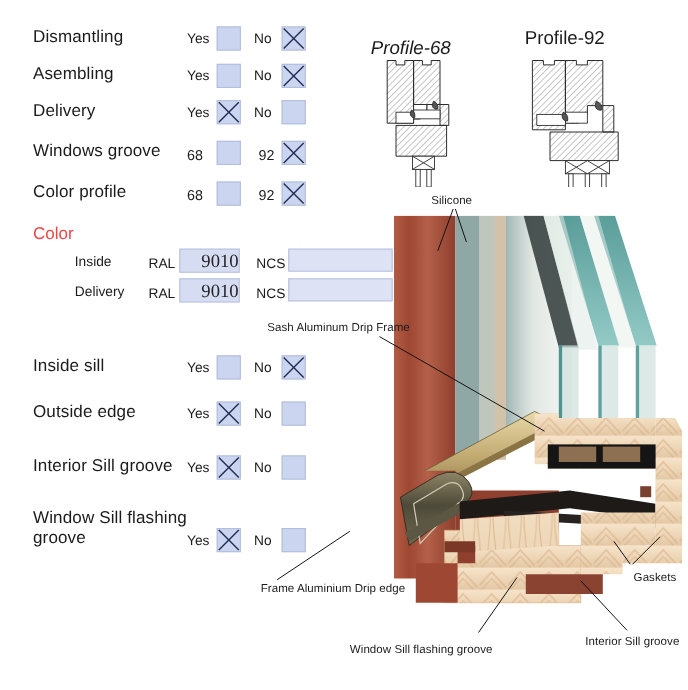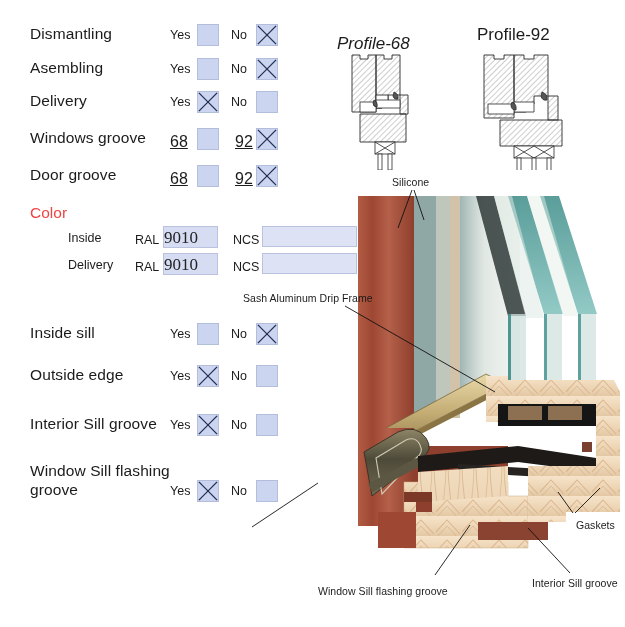--- a/index.html
+++ b/index.html
@@ -21,21 +21,21 @@
     white-space:nowrap;
     letter-spacing:.1px;
   }
   .opt-label.two-line{line-height:19px;}
   .choice-txt{
     position:absolute;
     font-size:12.5px;
     color:#1b1b1b;
     white-space:nowrap;
   }
-  .choice-txt.small{font-size:16px;text-decoration:underline;}
+  .choice-txt.small{font-size:13px;}
   .cbox{
     position:absolute;
     width:22px;height:22px;
     background:#ccd5ef;
     border:1px solid #b3bedd;
     box-sizing:border-box;
   }
   .cbox svg{display:block;width:100%;height:100%;}
   .cbox .xline{stroke:#1f2d55;stroke-width:1.4;fill:none;}
 
@@ -52,21 +52,21 @@
     white-space:nowrap;
   }
   .ral-box{
     position:absolute;
     background:#d6ddf2;
     border:1px solid #b9c3df;
     box-sizing:border-box;
     font-size:17px;
     font-family:"Liberation Serif", serif;
     color:#232323;
-    text-align:left;
+    text-align:right;
     line-height:21px;
   }
   .ncs-box{
     position:absolute;
     background:#dde3f4;
     border:1px solid #b9c3df;
     box-sizing:border-box;
   }
 
   
@@ -137,21 +137,21 @@
     <div class="choice-txt small" style="left:170px;top:133px;">68</div>
     <div class="cbox" style="left:197px;top:128px;"></div>
     <div class="choice-txt small" style="left:235px;top:133px;">92</div>
     <div class="cbox" style="left:256px;top:128px;">
       <svg viewBox="0 0 22 22">
           <line class="xline" x1="1" y1="1" x2="21" y2="21"></line>
           <line class="xline" x1="21" y1="1" x2="1" y2="21"></line>
         </svg>
     </div>
 
-    <div class="opt-label" style="left:30px;top:166px;">Door groove</div>
+    <div class="opt-label" style="left:30px;top:166px;">Color profile</div>
     <div class="choice-txt small" style="left:170px;top:170px;">68</div>
     <div class="cbox" style="left:197px;top:165px;"></div>
     <div class="choice-txt small" style="left:235px;top:170px;">92</div>
     <div class="cbox" style="left:256px;top:165px;">
       <svg viewBox="0 0 22 22">
           <line class="xline" x1="1" y1="1" x2="21" y2="21"></line>
           <line class="xline" x1="21" y1="1" x2="1" y2="21"></line>
         </svg>
     </div>
   </div>
@@ -403,17 +403,18 @@
     <line x1="345" y1="306" x2="495" y2="392"></line>
     <line x1="252" y1="527" x2="318" y2="483"></line>
     <line x1="435" y1="575" x2="470" y2="525"></line>
     <line x1="573" y1="513" x2="558" y2="492"></line>
     <line x1="575" y1="513" x2="600" y2="488"></line>
     <line x1="570" y1="573" x2="528" y2="528"></line>
   </svg>
 
   <div class="callout" style="left:392px;top:176px;">Silicone</div>
   <div class="callout" style="left:243px;top:292px;">Sash Aluminum Drip Frame</div>
+  <div class="callout" style="left:237px;top:529px;">Frame Aluminium Drip edge</div>
   <div class="callout" style="left:318px;top:585px;">Window Sill flashing groove</div>
   <div class="callout" style="left:576px;top:519px;">Gaskets</div>
   <div class="callout" style="left:532px;top:577px;">Interior Sill groove</div>
 
 </div>
 
 </body></html>

